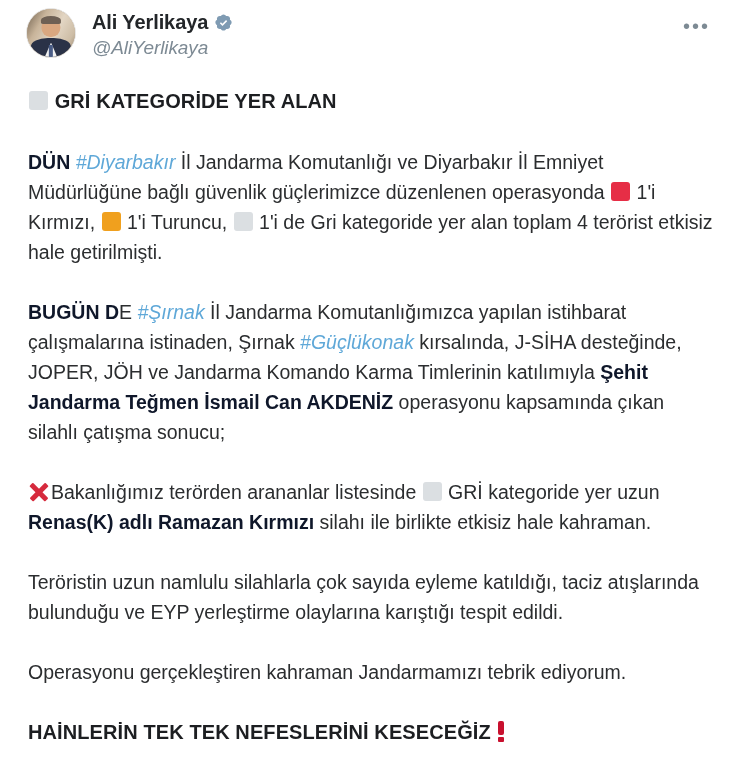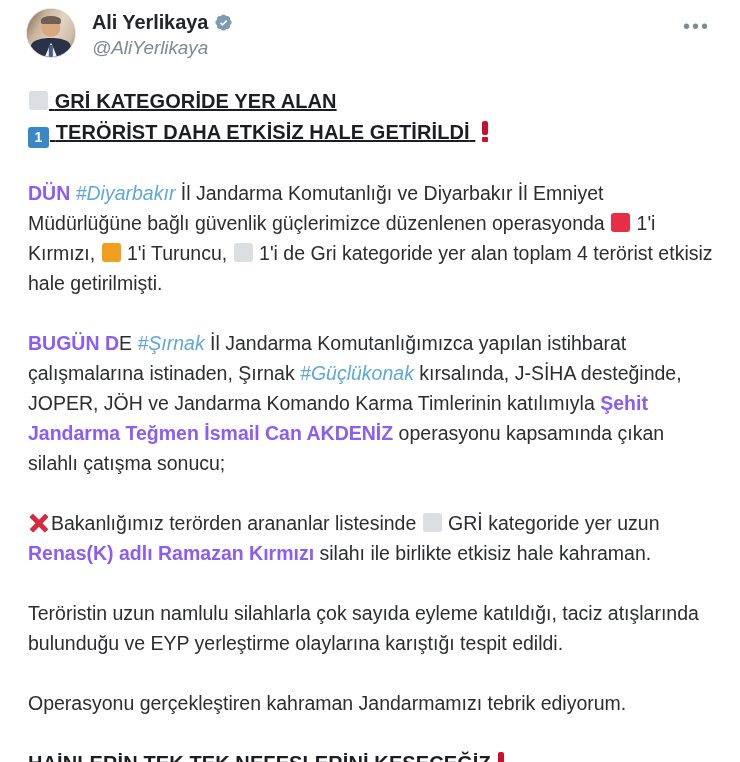--- a/index.html
+++ b/index.html
@@ -149,31 +149,31 @@
 
   .headline {
     font-weight: bold;
     font-size: 20px;
     line-height: 31px;
     letter-spacing: 0.1px;
     margin-top: 22px;
     margin-bottom: 0;
     color: #1c1e21;
   }
-  .headline .ln { display: block; white-space: nowrap; text-decoration: underline; }
+  .headline .ln { display: block; white-space: nowrap; }
 
   p.para {
     margin: 0;
     padding: 0;
   }
   .gap-lg { height: 30px; }
   .gap-md { height: 30px; }
 
   .hashtag { color: #5fa8d8; font-style: italic; }
-  b, .bold { font-weight: bold; color: #8b5cf6; }
+  b, .bold { font-weight: bold; color: #0f172a; }
 
   
   .sq {
     display: inline-block;
     width: 19px;
     height: 19px;
     border-radius: 3px;
     vertical-align: -2px;
     margin: 0 1px;
   }
@@ -279,25 +279,20 @@
     <div class="more-menu">•••</div>
   </div>
 
   <div class="tweet-body">
 
     <div class="headline">
       <span class="ln">
         <span class="sq sq-gray"></span>
         <span>GRİ KATEGORİDE YER ALAN</span>
       </span>
-      <span class="ln">
-        <span class="keycap">1</span>
-        <span>TERÖRİST DAHA ETKİSİZ HALE GETİRİLDİ</span>
-        <span class="excl"></span>
-      </span>
     </div>
 
     <div class="gap-lg"></div>
 
     <p class="para">
       <b>DÜN</b><span>&nbsp;</span><span class="hashtag">#Diyarbakır</span><span> İl Jandarma Komutanlığı ve Diyarbakır İl Emniyet Müdürlüğüne bağlı güvenlik güçlerimizce düzenlenen operasyonda </span><span class="sq sq-red"></span><span> 1'i Kırmızı, </span><span class="sq sq-orange"></span><span> 1'i Turuncu, </span><span class="sq sq-gray"></span><span> 1'i de Gri kategoride yer alan toplam 4 terörist etkisiz hale getirilmişti.</span>
     </p>
 
     <div class="gap-md"></div>
 

